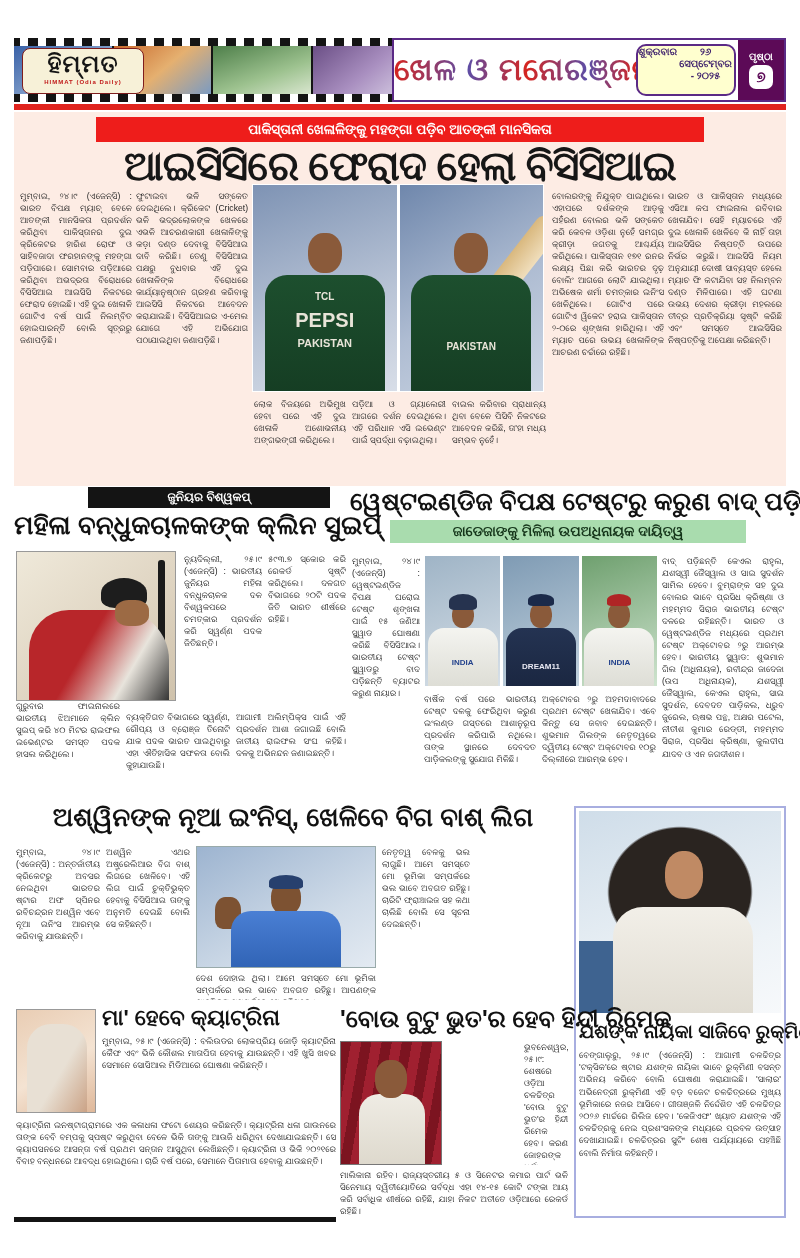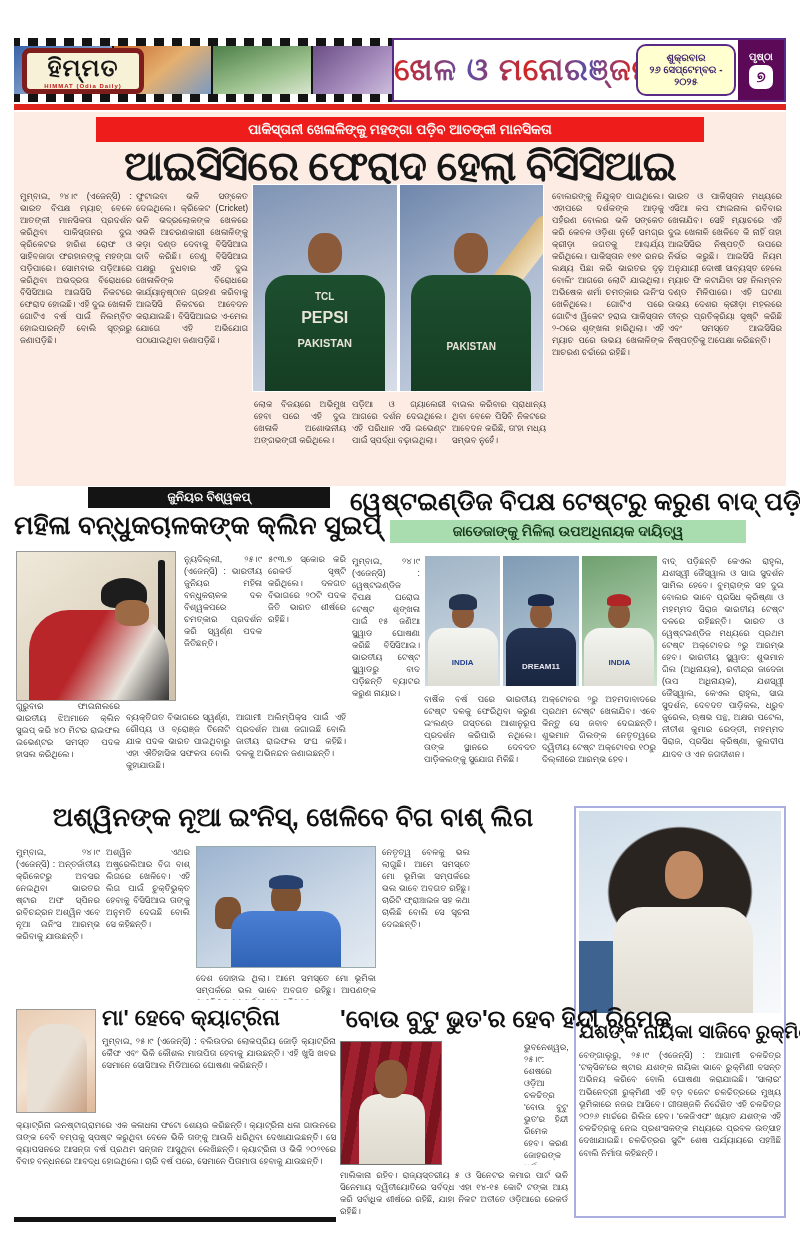--- a/index.html
+++ b/index.html
@@ -12,31 +12,31 @@
           background:repeating-linear-gradient(90deg,#141414 0 6px,#fff 6px 14px,#141414 14px 18px); }
   .perf.top { top:0; } .perf.bot { bottom:0; }
   .frames { position:absolute; left:0; top:8px; height:48px; width:100%; display:flex; gap:2px; }
   .frame { flex:1; }
   .f1 { background:linear-gradient(150deg,#3a62a8,#7e9cc9 55%,#b9c9de); }
   .f2 { background:linear-gradient(140deg,#c9692c,#e5b070 50%,#7b9bc2); }
   .f3 { background:linear-gradient(160deg,#4e7f4a,#9dc28f 60%,#d9e6cf); }
   .f4 { background:linear-gradient(140deg,#6b4f86,#a98fc0 55%,#d8cfe5); }
   .f5 { background:linear-gradient(150deg,#23405e,#5b7da0 50%,#a7bdd2); }
   .logo-box { position:absolute; left:8px; top:10px; width:122px; height:46px; background:#f7f1d8;
-              border-radius:8px; text-align:center; z-index:3; border:5px solid #7f1d1d; }
+              border-radius:8px; text-align:center; z-index:3; border:1px solid #7f1d1d; }
   .logo-title { font-size:24px; font-weight:bold; color:#151515; line-height:30px; letter-spacing:1px; }
   .logo-sub { font-size:6px; font-weight:bold; color:#c01818; letter-spacing:1px; }
 
   .mast-right { position:absolute; left:392px; top:38px; width:394px; height:64px; background:#ffffff;
                 border:2px solid #5b2a86; display:flex; align-items:center; z-index:4; }
   .section-title { flex:1; text-align:center; font-size:31px; font-weight:bold; letter-spacing:1px;
                    background:linear-gradient(90deg,#d6251f 0%,#5b4ea8 30%,#d6251f 55%,#5b4ea8 80%,#d6251f 100%);
                    -webkit-background-clip:text; background-clip:text; color:transparent; white-space:nowrap; overflow:hidden; }
   .date-box { width:100px; height:52px; background:#ffffcf; border:2px solid #5b2a86; border-radius:10px;
-              margin-right:2px; display:flex; flex-direction:column; justify-content:center; text-align:center; }
+              margin-right:2px; display:flex; flex-direction:row; justify-content:center; text-align:center; }
   .date-day { font-size:10px; color:#41246e; font-weight:bold; }
   .date-val { font-size:10px; color:#41246e; font-weight:bold; }
   .page-corner { width:46px; height:60px; background:#5c0a57; display:flex; flex-direction:column;
                  align-items:center; justify-content:center; gap:2px; }
   .page-label { color:#fff; font-size:10px; font-weight:bold; }
   .page-num { background:#fff; color:#5c0a57; font-size:15px; font-weight:bold; width:24px; height:24px;
               border-radius:7px; display:flex; align-items:center; justify-content:center; }
 
   .red-rule { position:absolute; left:14px; top:104px; width:772px; height:6px; background:#e0241e; }
 
@@ -182,21 +182,21 @@
     <div class="lead-headline">ଆଇସିସିରେ ଫେରାଦ ହେଲା ବିସିସିଆଇ</div>
 
     <div class="col" style="left:6px; width:112px;">ମୁମ୍ବାଇ, ୨୪।୯ (ଏଜେନ୍ସି) : ଭାରତ ବିପକ୍ଷ ମ୍ୟାଚ୍ ବେଳେ ଆତଙ୍କୀ ମାନସିକତା ପ୍ରଦର୍ଶନ କରିଥିବା ପାକିସ୍ତାନର ଦୁଇ କ୍ରିକେଟର ହାରିଶ ରୋଫ ଓ ସାହିବଜାଦା ଫରହାନଙ୍କୁ ମହଙ୍ଗା ପଡ଼ିପାରେ। ସୋମବାର ପଡ଼ିଆରେ କରିଥିବା ଅଭଦ୍ରତା ବିରୋଧରେ ବିସିସିଆଇ ଆଇସିସି ନିକଟରେ ଫେରାଦ ହୋଇଛି। ଏହି ଦୁଇ ଖେଳାଳି ଗୋଟିଏ ବର୍ଷ ପାଇଁ ନିଲମ୍ବିତ ହୋଇପାରନ୍ତି ବୋଲି ସୂତ୍ରରୁ ଜଣାପଡ଼ିଛି।</div>
     <div class="col" style="left:122px; width:112px;">ଫୁଟାଇବା ଭଳି ସଙ୍କେତ ଦେଇଥିଲେ। କ୍ରିକେଟ (Cricket) ଭଳି ଭଦ୍ରଲୋକଙ୍କ ଖେଳରେ ଏଭଳି ଆଚରଣକାରୀ ଖେଳାଳିଙ୍କୁ କଡ଼ା ଦଣ୍ଡ ଦେବାକୁ ବିସିସିଆଇ ଦାବି କରିଛି। ତେଣୁ ବିସିସିଆଇ ପକ୍ଷରୁ ବୁଧବାର ଏହି ଦୁଇ ଖେଳାଳିଙ୍କ ବିରୋଧରେ କାର୍ଯ୍ୟାନୁଷ୍ଠାନ ଗ୍ରହଣ କରିବାକୁ ଆଇସିସି ନିକଟରେ ଆବେଦନ କରାଯାଇଛି। ବିସିସିଆଇର ଏ-ମେଲ ଯୋଗେ ଏହି ଅଭିଯୋଗ ପଠାଯାଇଥିବା ଜଣାପଡ଼ିଛି।</div>
 
     <div class="lead-photos">
       <div class="photo lp sky1">
         <div class="person head"></div>
         <div class="person jersey">
           <span class="jersey-label" style="top:16px; font-size:10px;">TCL</span>
-          <span class="jersey-label" style="top:34px; font-size:16px;">PEPSI</span>
+          <span class="jersey-label" style="top:34px; font-size:20px;">PEPSI</span>
           <span class="jersey-label" style="top:62px; font-size:11px;">PAKISTAN</span>
         </div>
       </div>
       <div class="photo lp sky2">
         <div class="batblade"></div>
         <div class="person head"></div>
         <div class="person jersey">
           <span class="jersey-label" style="top:66px; font-size:10px;">PAKISTAN</span>
         </div>
       </div>

